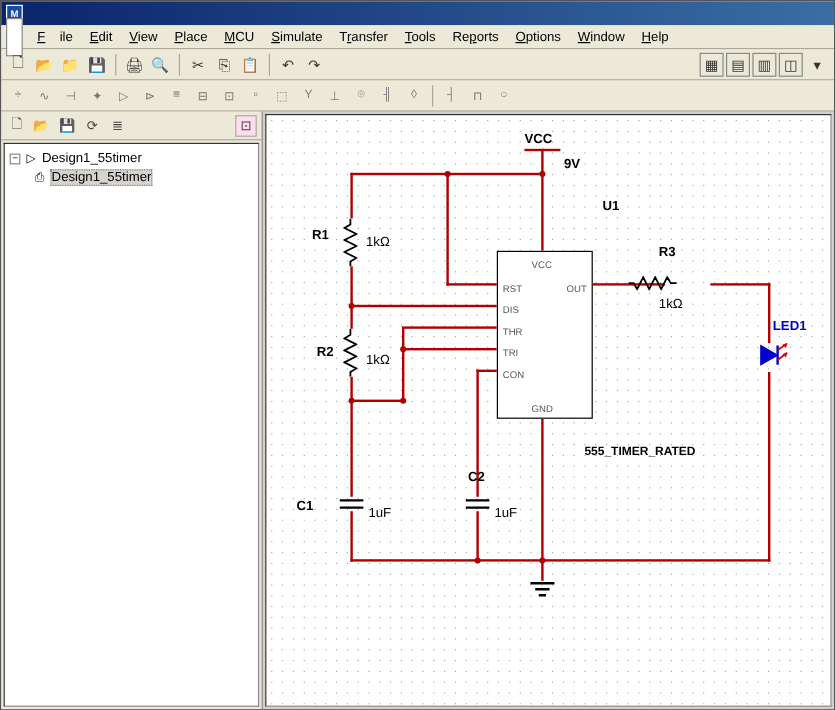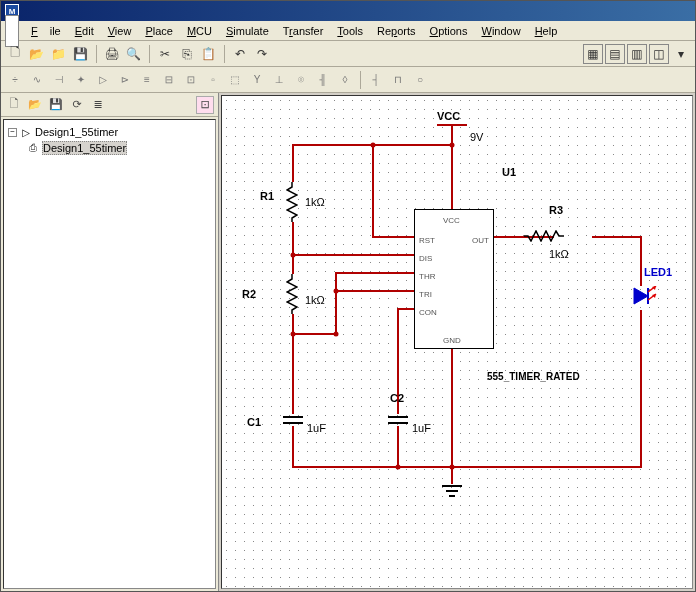--- a/index.html
+++ b/index.html
@@ -133,40 +133,40 @@
       </div>
     </div>
   </div>
 
   <div class="canvas">
     <div class="dotgrid"></div>
 
     <div class="comp-label" style="left:215px;top:14px;">VCC</div>
     <div class="wire" style="left:215px;top:28px;width:30px;height:2px;"></div>
     <div class="wire" style="left:229px;top:28px;width:2px;height:20px;"></div>
-    <div class="comp-label" style="left:248px;top:35px;font-weight:normal">9V</div>
+    <div class="comp-label" style="left:248px;top:35px;font-weight:bold">9V</div>
 
     <div class="wire" style="left:70px;top:48px;width:161px;height:2px;"></div>
     <div class="junction" style="left:230px;top:49px;"></div>
     <div class="wire" style="left:229px;top:48px;width:2px;height:65px;"></div>
 
     <div class="wire" style="left:70px;top:48px;width:2px;height:38px;"></div>
     <div class="comp-label" style="left:38px;top:94px;">R1</div>
     <div class="resistor" style="left:64px;top:86px;">
       <svg viewBox="0 0 12 40">
           <path d="M6 0 L6 5 L1 8 L11 13 L1 18 L11 23 L1 28 L11 33 L6 36 L6 40" stroke="#000" fill="none" stroke-width="1.5"></path>
         </svg>
     </div>
     <div class="comp-label" style="left:83px;top:100px;font-weight:normal">1kΩ</div>
     <div class="wire" style="left:70px;top:126px;width:2px;height:52px;"></div>
 
     <div class="junction" style="left:71px;top:159px;"></div>
     <div class="wire" style="left:70px;top:158px;width:122px;height:2px;"></div>
 
-    <div class="comp-label" style="left:20px;top:192px;">R2</div>
+    <div class="comp-label" style="left:42px;top:192px;">R2</div>
     <div class="resistor" style="left:64px;top:178px;">
       <svg viewBox="0 0 12 40">
           <path d="M6 0 L6 5 L1 8 L11 13 L1 18 L11 23 L1 28 L11 33 L6 36 L6 40" stroke="#000" fill="none" stroke-width="1.5"></path>
         </svg>
     </div>
     <div class="comp-label" style="left:83px;top:198px;font-weight:normal">1kΩ</div>
     <div class="wire" style="left:70px;top:218px;width:2px;height:100px;"></div>
 
     <div class="junction" style="left:71px;top:238px;"></div>
     <div class="wire" style="left:70px;top:237px;width:45px;height:2px;"></div>

